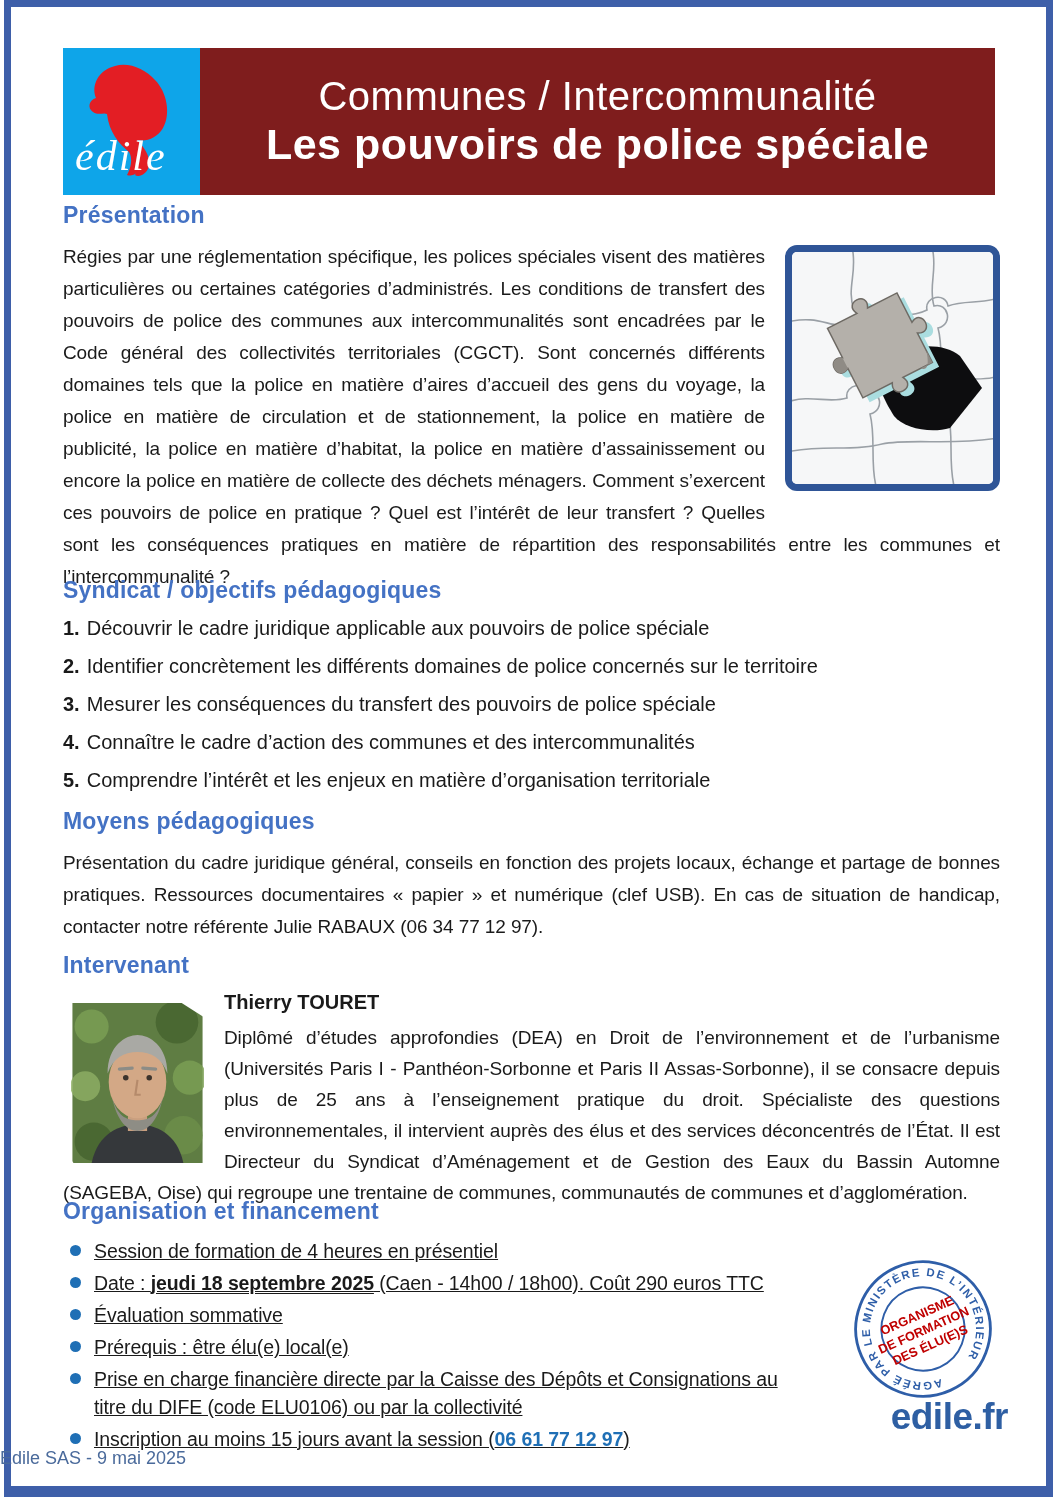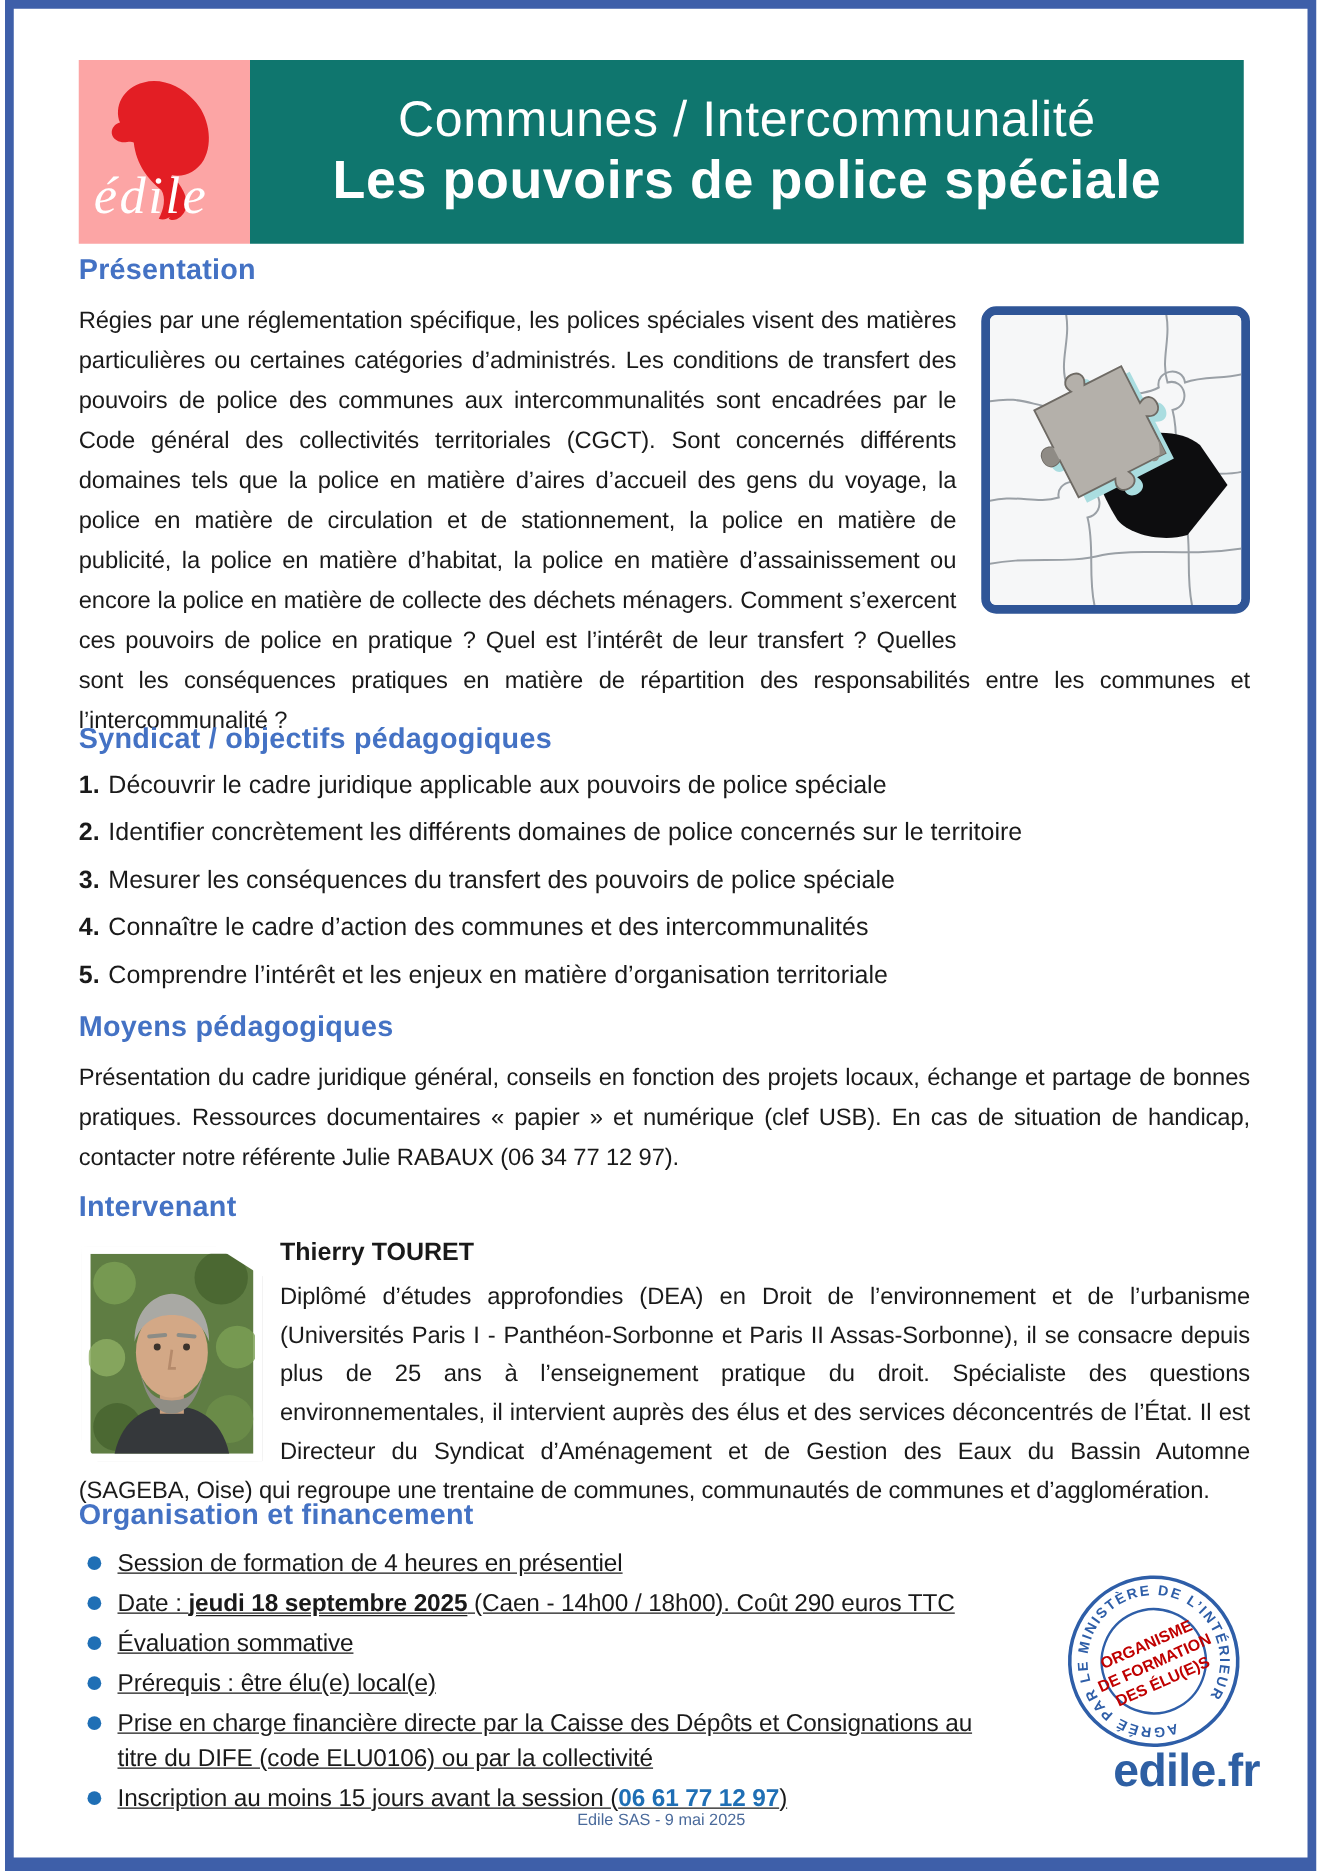--- a/index.html
+++ b/index.html
@@ -11,23 +11,23 @@
   
   .frame {
     position:absolute; left:4px; right:5px; top:0; bottom:0;
     border:solid #3E5FA9; border-width:7px 7px 11px 7px;
     pointer-events:none;
   }
   .content { position:absolute; left:63px; width:937px; top:0; height:100%; }
 
   
   .banner { position:absolute; top:48px; left:0; width:932px; height:147px; display:flex; }
-  .logo-box { width:137px; height:147px; background:#fca5a5; position:relative; flex:none; }
+  .logo-box { width:137px; height:147px; background:#0ea5e9; position:relative; flex:none; }
   .logo-box svg { position:absolute; inset:0; }
-  .banner-right { flex:1; background:#0f766e; display:flex; flex-direction:column; align-items:center; justify-content:center; }
+  .banner-right { flex:1; background:#7f1d1d; display:flex; flex-direction:column; align-items:center; justify-content:center; }
   .banner-title1 { color:#fff; font-size:40px; font-weight:400; letter-spacing:.5px; line-height:1.15; }
   .banner-title2 { color:#fff; font-size:43px; font-weight:700; letter-spacing:.5px; line-height:1.2; }
 
   
   .sec { position:absolute; left:0; width:937px; }
   h2.sec-h { color:#4472C4; font-size:23px; font-weight:700; letter-spacing:.2px; margin:0 0 12px 0; }
 
   .just { text-align:justify; font-size:19px; line-height:32px; letter-spacing:-0.1px; }
 
   #sec-presentation { top:202px; }
@@ -62,21 +62,21 @@
   ul.bullets li::before {
     content:""; position:absolute; left:7px; top:8px; width:11px; height:11px;
     border-radius:50%; background:#1F6FB5;
   }
   .u-bold { font-weight:700; text-decoration:underline; text-underline-offset:3px; }
   .phone-blue { font-weight:700; color:#1F6FB5; }
 
   
   .stamp { position:absolute; left:852px; top:1258px; width:142px; height:142px; transform:rotate(-24deg); }
   .site { position:absolute; right:50px; top:1396px; font-size:37px; font-weight:700; color:#2E5FA3; letter-spacing:-0.5px; }
-  .footer { position:absolute; left:0; top:1448px; width:100%; text-align:center; color:#4A6A9B; font-size:13px; }
+  .footer { position:absolute; left:0; top:1448px; width:100%; text-align:left; color:#4A6A9B; font-size:18px; }
 </style>
 </head>
 <body>
 
 <div class="frame"></div>
 
 <div class="content">
 
   <header class="banner">
     <div class="logo-box">

